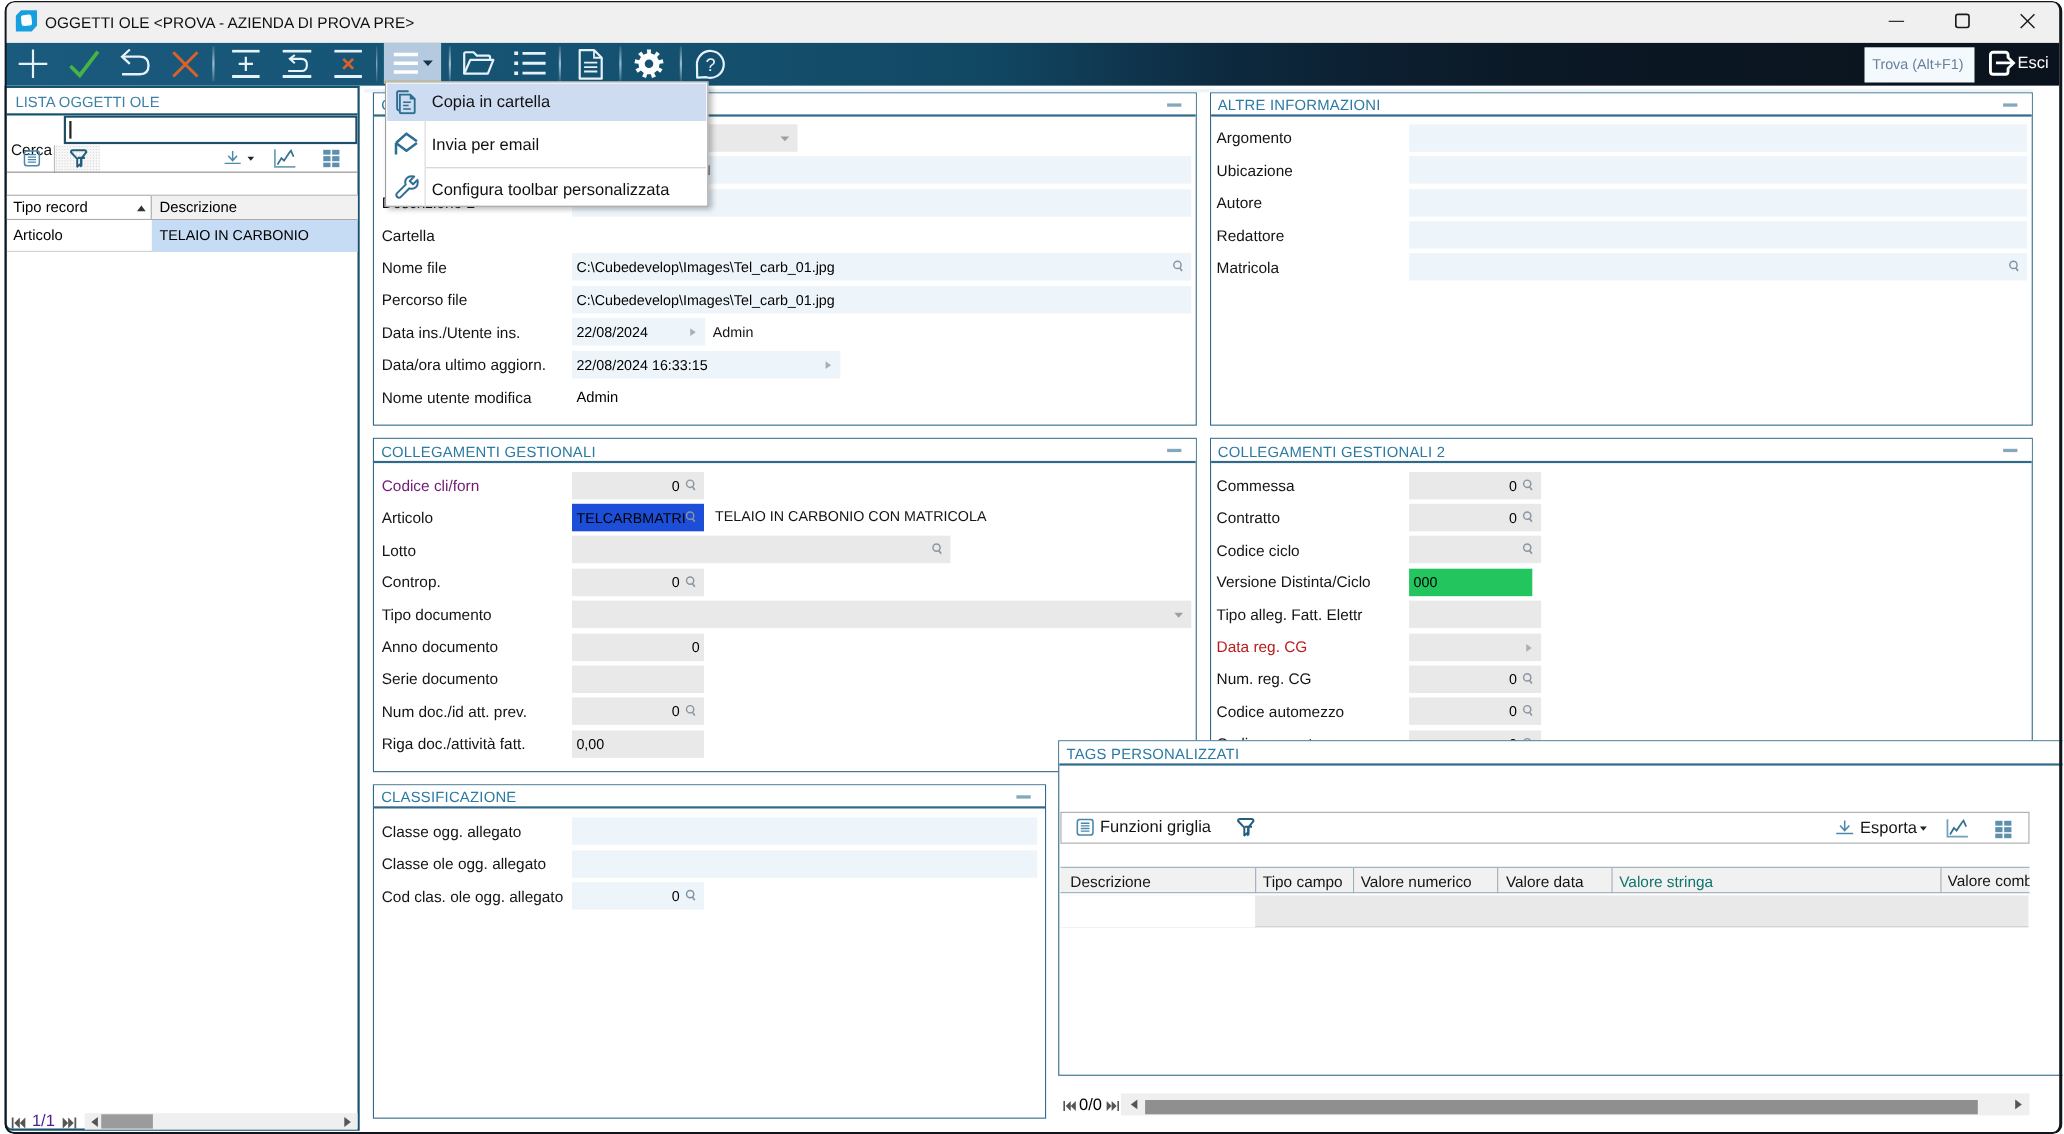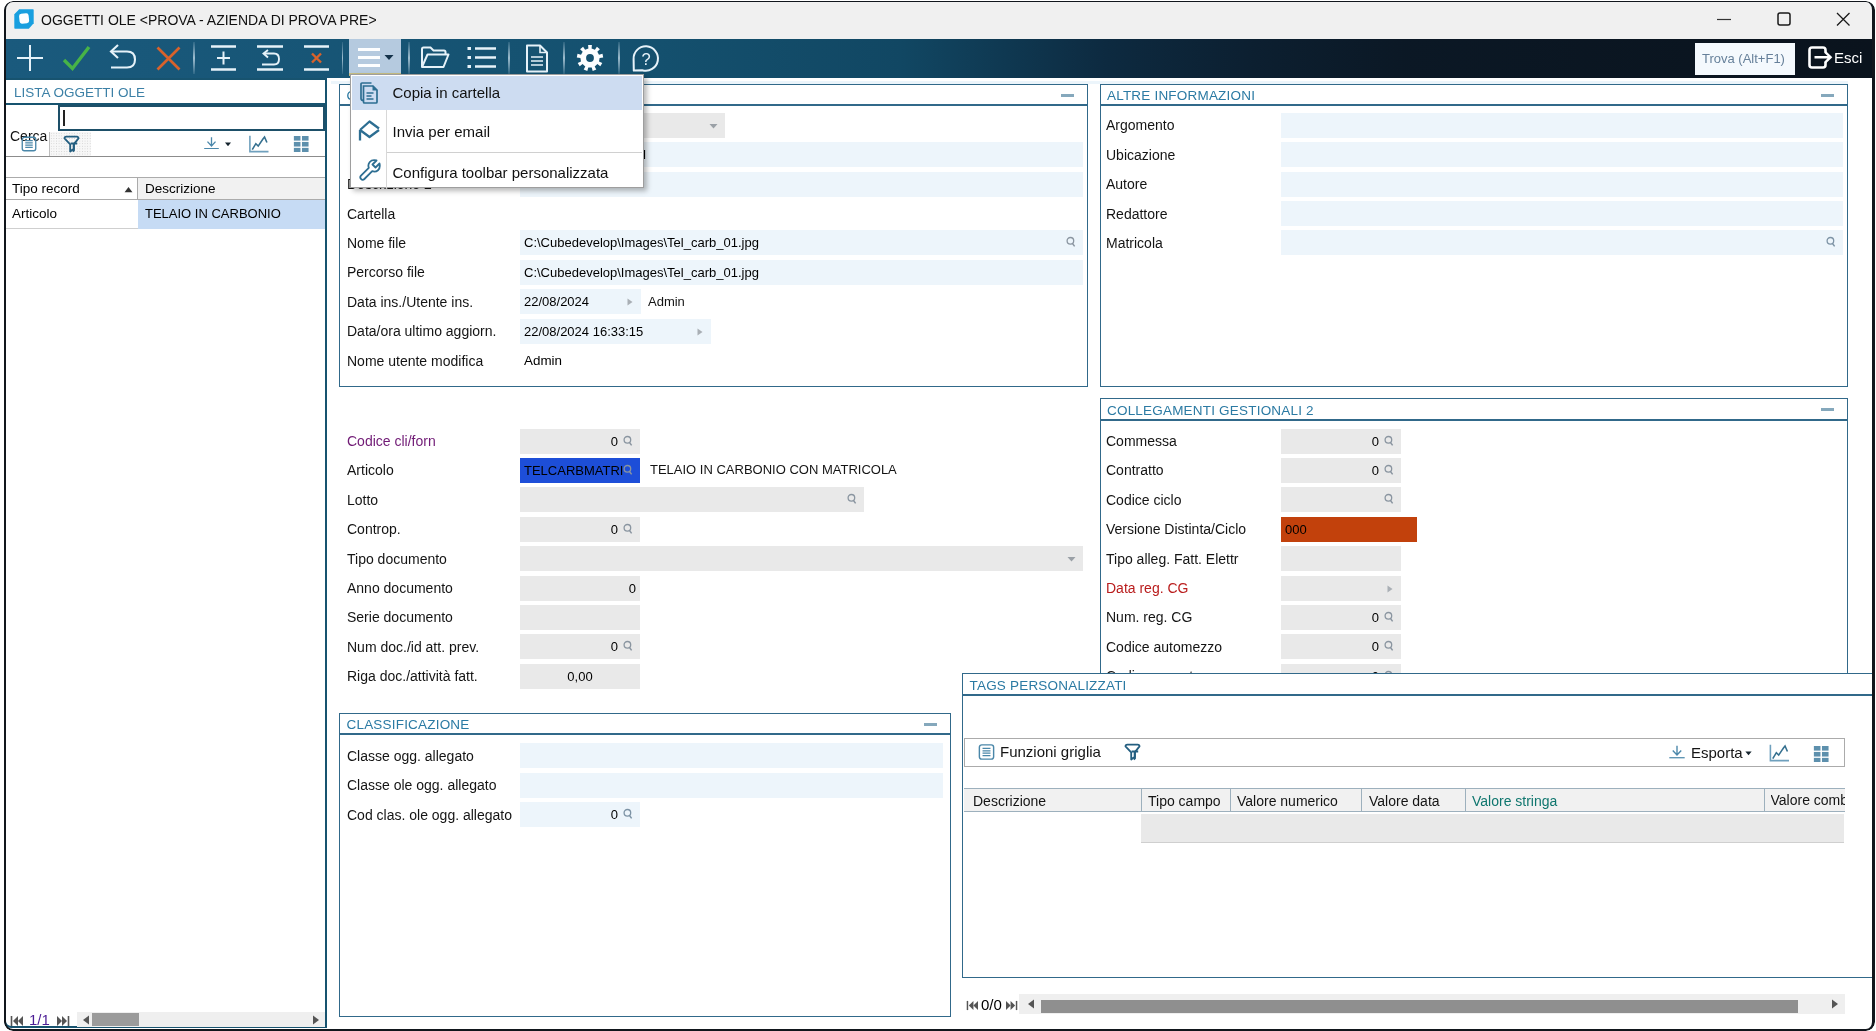--- a/index.html
+++ b/index.html
@@ -204,21 +204,21 @@
       </div>
       <div class="t" style="left:347px;top:291.7px;font-size:14px;color:#141414;font-weight:normal;line-height:20px">Data ins./Utente ins.</div>
       <div class="abs" style="left:520px;top:289.2px;width:121px;height:25px;background:#edf5fb">
         <div style="position:absolute;left:4px;right:4px;top:0;bottom:0;font-size:13px;line-height:25px;color:#000;text-align:left;white-space:nowrap;overflow:hidden">22/08/2024</div>
         <svg class="abs" style="right:7px;top:8px" width="8" height="10" viewBox="0 0 8 10">
           <path d="M1.5 1.5 L6.5 5 L1.5 8.5 Z" fill="#a9afb5"></path>
         </svg>
       </div>
       <div class="t" style="left:648px;top:291.7px;font-size:13px;color:#141414;font-weight:normal;line-height:20px">Admin</div>
       <div class="t" style="left:347px;top:321.1px;font-size:14px;color:#141414;font-weight:normal;line-height:20px">Data/ora ultimo aggiorn.</div>
-      <div class="abs" style="left:520px;top:318.6px;width:191px;height:25px;background:#edf5fb">
+      <div class="abs" style="left:520px;top:318.6px;width:244px;height:25px;background:#edf5fb">
         <div style="position:absolute;left:4px;right:4px;top:0;bottom:0;font-size:13px;line-height:25px;color:#000;text-align:left;white-space:nowrap;overflow:hidden">22/08/2024 16:33:15</div>
         <svg class="abs" style="right:7px;top:8px" width="8" height="10" viewBox="0 0 8 10">
           <path d="M1.5 1.5 L6.5 5 L1.5 8.5 Z" fill="#a9afb5"></path>
         </svg>
       </div>
       <div class="t" style="left:347px;top:350.5px;font-size:14px;color:#141414;font-weight:normal;line-height:20px">Nome utente modifica</div>
       <div class="t v" style="left:524px;top:351.5px;color:#000;line-height:18px">Admin</div>
       <div class="panel" style="left:1099.5px;top:83.5px;width:748px;height:303px">
         <div class="ph">
           <span>ALTRE INFORMAZIONI</span>
@@ -233,20 +233,26 @@
       <div class="abs" style="left:1281px;top:171.6px;width:562px;height:25px;background:#edf5fb"></div>
       <div class="t" style="left:1106px;top:203.5px;font-size:14px;color:#141414;font-weight:normal;line-height:20px">Redattore</div>
       <div class="abs" style="left:1281px;top:201.0px;width:562px;height:25px;background:#edf5fb"></div>
       <div class="t" style="left:1106px;top:232.9px;font-size:14px;color:#141414;font-weight:normal;line-height:20px">Matricola</div>
       <div class="abs" style="left:1281px;top:230.4px;width:562px;height:25px;background:#edf5fb">
         <svg class="abs" style="right:4px;top:5px" width="15" height="15" viewBox="0 0 15 15">
           <circle cx="6.4" cy="5.8" r="3.3" fill="none" stroke="#7d93a5" stroke-width="1.3"></circle>
           <line x1="8.6" y1="8.6" x2="10.6" y2="11.4" stroke="#7d93a5" stroke-width="1.5"></line>
         </svg>
       </div>
+      <div class="panel" style="left:339px;top:398px;width:749px;height:303.5px">
+        <div class="ph">
+          <span>COLLEGAMENTI GESTIONALI</span>
+          <div class="pmin"></div>
+        </div>
+      </div>
       <div class="t" style="left:347px;top:431.0px;font-size:14px;color:#701a75;font-weight:normal;line-height:20px">Codice cli/forn</div>
       <div class="abs" style="left:520px;top:428.5px;width:120px;height:25px;background:#e9e9e9">
         <div style="position:absolute;left:4px;right:22px;top:0;bottom:0;font-size:13px;line-height:25px;color:#000;text-align:right;white-space:nowrap;overflow:hidden">0</div>
         <svg class="abs" style="right:4px;top:5px" width="15" height="15" viewBox="0 0 15 15">
           <circle cx="6.4" cy="5.8" r="3.3" fill="none" stroke="#8a95a0" stroke-width="1.3"></circle>
           <line x1="8.6" y1="8.6" x2="10.6" y2="11.4" stroke="#8a95a0" stroke-width="1.5"></line>
         </svg>
       </div>
       <div class="t" style="left:347px;top:460.4px;font-size:14px;color:#141414;font-weight:normal;line-height:20px">Articolo</div>
       <div class="abs" style="left:520px;top:457.9px;width:120px;height:25px;background:#1d4ed8">
@@ -287,21 +293,21 @@
       <div class="t" style="left:347px;top:636.8px;font-size:14px;color:#141414;font-weight:normal;line-height:20px">Num doc./id att. prev.</div>
       <div class="abs" style="left:520px;top:634.3px;width:120px;height:25px;background:#e9e9e9">
         <div style="position:absolute;left:4px;right:22px;top:0;bottom:0;font-size:13px;line-height:25px;color:#000;text-align:right;white-space:nowrap;overflow:hidden">0</div>
         <svg class="abs" style="right:4px;top:5px" width="15" height="15" viewBox="0 0 15 15">
           <circle cx="6.4" cy="5.8" r="3.3" fill="none" stroke="#8a95a0" stroke-width="1.3"></circle>
           <line x1="8.6" y1="8.6" x2="10.6" y2="11.4" stroke="#8a95a0" stroke-width="1.5"></line>
         </svg>
       </div>
       <div class="t" style="left:347px;top:666.2px;font-size:14px;color:#141414;font-weight:normal;line-height:20px">Riga doc./attività fatt.</div>
       <div class="abs" style="left:520px;top:663.7px;width:120px;height:25px;background:#e9e9e9">
-        <div style="position:absolute;left:4px;right:4px;top:0;bottom:0;font-size:13px;line-height:25px;color:#000;text-align:center;white-space:nowrap;overflow:hidden">0,00</div>
+        <div style="position:absolute;left:4px;right:4px;top:0;bottom:0;font-size:13px;line-height:25px;color:#000;text-align:left;white-space:nowrap;overflow:hidden">0,00</div>
       </div>
       <div class="panel" style="left:1099.5px;top:398px;width:748px;height:303.5px">
         <div class="ph">
           <span>COLLEGAMENTI GESTIONALI 2</span>
           <div class="pmin"></div>
         </div>
       </div>
       <div class="t" style="left:1106px;top:431.0px;font-size:14px;color:#141414;font-weight:normal;line-height:20px">Commessa</div>
       <div class="abs" style="left:1281px;top:428.5px;width:120px;height:25px;background:#e9e9e9">
         <div style="position:absolute;left:4px;right:22px;top:0;bottom:0;font-size:13px;line-height:25px;color:#000;text-align:right;white-space:nowrap;overflow:hidden">0</div>
@@ -319,21 +325,21 @@
         </svg>
       </div>
       <div class="t" style="left:1106px;top:489.8px;font-size:14px;color:#141414;font-weight:normal;line-height:20px">Codice ciclo</div>
       <div class="abs" style="left:1281px;top:487.3px;width:120px;height:25px;background:#e9e9e9">
         <svg class="abs" style="right:4px;top:5px" width="15" height="15" viewBox="0 0 15 15">
           <circle cx="6.4" cy="5.8" r="3.3" fill="none" stroke="#8a95a0" stroke-width="1.3"></circle>
           <line x1="8.6" y1="8.6" x2="10.6" y2="11.4" stroke="#8a95a0" stroke-width="1.5"></line>
         </svg>
       </div>
       <div class="t" style="left:1106px;top:519.2px;font-size:14px;color:#141414;font-weight:normal;line-height:20px">Versione Distinta/Ciclo</div>
-      <div class="abs" style="left:1281px;top:516.7px;width:136px;height:25px;background:#c2410c">
+      <div class="abs" style="left:1281px;top:516.7px;width:112px;height:25px;background:#22c55e">
         <div style="position:absolute;left:4px;right:4px;top:0;bottom:0;font-size:13px;line-height:25px;color:#000;text-align:left;white-space:nowrap;overflow:hidden">000</div>
       </div>
       <div class="t" style="left:1106px;top:548.6px;font-size:14px;color:#141414;font-weight:normal;line-height:20px">Tipo alleg. Fatt. Elettr</div>
       <div class="abs" style="left:1281px;top:546.1px;width:120px;height:25px;background:#e9e9e9"></div>
       <div class="t" style="left:1106px;top:578.0px;font-size:14px;color:#b91c1c;font-weight:normal;line-height:20px">Data reg. CG</div>
       <div class="abs" style="left:1281px;top:575.5px;width:120px;height:25px;background:#e9e9e9">
         <svg class="abs" style="right:7px;top:8px" width="8" height="10" viewBox="0 0 8 10">
           <path d="M1.5 1.5 L6.5 5 L1.5 8.5 Z" fill="#a9afb5"></path>
         </svg>
       </div>

